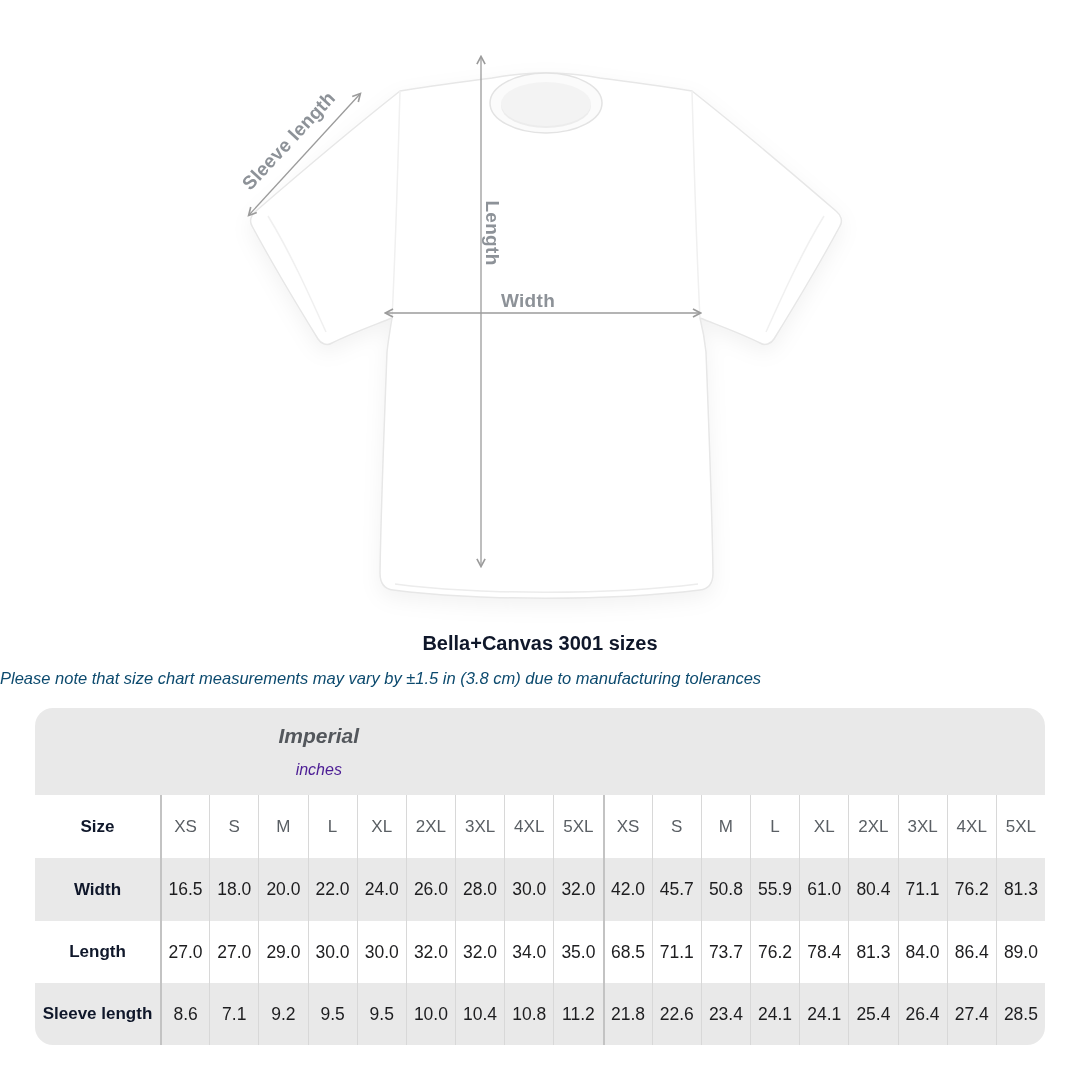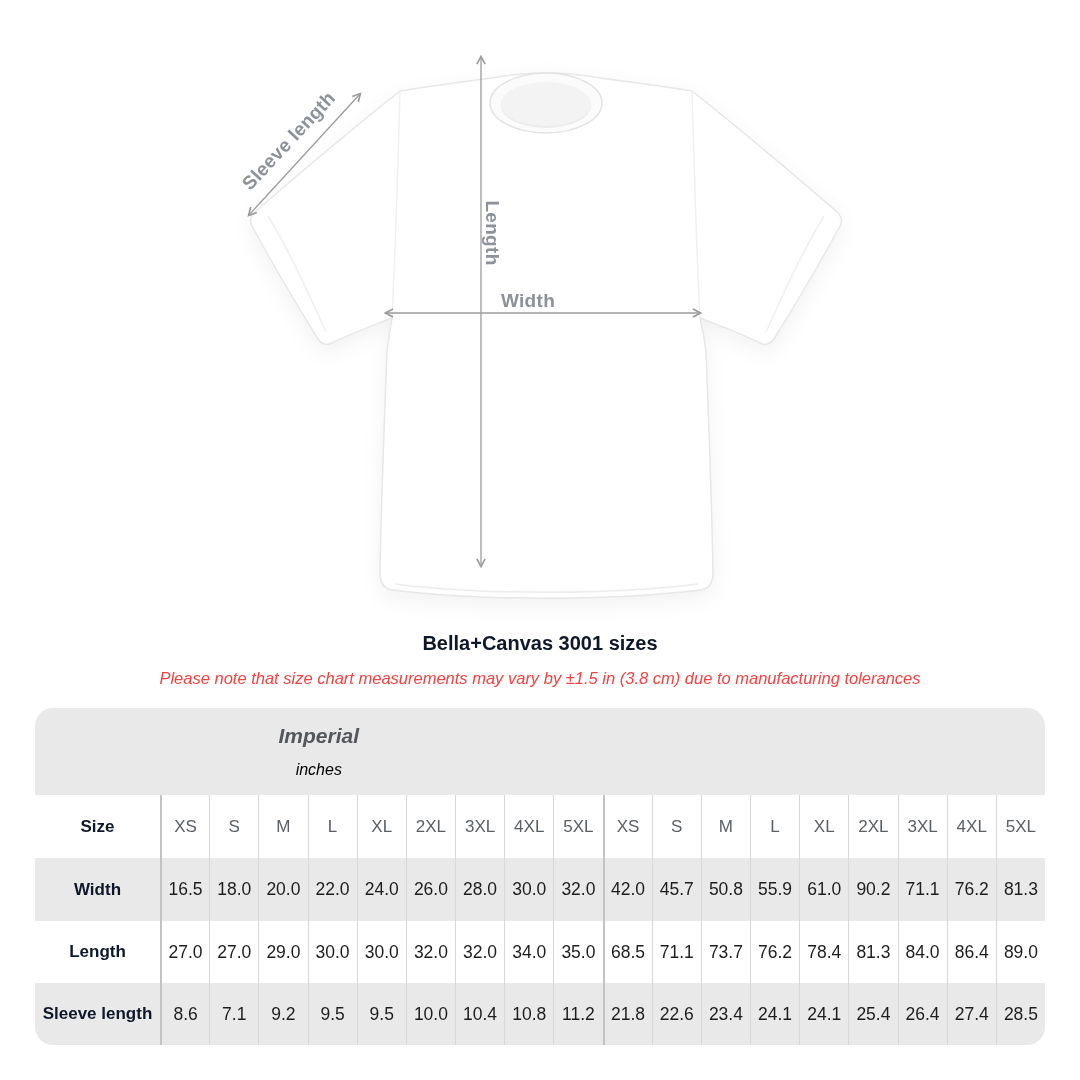--- a/index.html
+++ b/index.html
@@ -11,33 +11,33 @@
   .figure{position:absolute;left:0;top:0;width:1080px;height:632px}
   .figure svg{position:absolute;left:0;top:0;display:block}
   .fig-label{position:absolute;font-weight:bold;font-size:19px;color:#8d9298;white-space:nowrap;letter-spacing:.3px}
   .fig-label.sleeve{left:289px;top:141px;transform:translate(-50%,-50%) rotate(-47deg)}
   .fig-label.length{left:492px;top:233px;transform:translate(-50%,-50%) rotate(90deg)}
   .fig-label.width{left:528px;top:301px;transform:translate(-50%,-50%)}
 
   
   .title{position:absolute;top:632px;left:0;width:100%;text-align:center;
          font-size:20px;font-weight:bold;color:#0f172a}
-  .subtitle{position:absolute;top:669px;left:0;width:100%;text-align:center;
-            font-size:16.5px;font-style:italic;color:#ef4444}
+  .subtitle{position:absolute;top:669px;left:0;width:100%;
+            font-size:16.5px;font-style:italic;color:#0c4a6e}
 
   
   .size-table{position:absolute;left:35px;top:708px;width:1010px;height:337px;
               border-radius:18px;overflow:hidden;background:#fff}
   .grid{display:grid;grid-template-columns:125px repeat(18,1fr)}
   .unit-row{height:87px;background:#e9e9e9}
   .unit-cell{display:flex;flex-direction:column;align-items:center;justify-content:center;gap:13px}
   .unit-cell.imperial{grid-column:1 / span 10}
   .unit-cell.metric{grid-column:11 / span 9}
   .unit-name{font-size:21px;font-weight:bold;font-style:italic;color:#53575c}
-  .unit-sub{font-size:16px;font-style:italic;color:#000000}
+  .unit-sub{font-size:16px;font-style:italic;color:#4c1d95}
 
   .header-row{height:63px;background:#fff}
   .data-row{height:62px}
   #row-0{height:63px}
   .row-gray{background:#e9e9e9}
   .row-white{background:#fff}
 
   .cell{display:flex;align-items:center;justify-content:center;
         font-size:17.5px;color:#1d1d1f}
   .cell.head{font-weight:normal;font-size:17px;color:#5a5f64}
@@ -146,21 +146,21 @@
         <div class="cell vline">24.0</div>
         <div class="cell vline">26.0</div>
         <div class="cell vline">28.0</div>
         <div class="cell vline">30.0</div>
         <div class="cell vline">32.0</div>
         <div class="cell group-start">42.0</div>
         <div class="cell vline">45.7</div>
         <div class="cell vline">50.8</div>
         <div class="cell vline">55.9</div>
         <div class="cell vline">61.0</div>
-        <div class="cell vline">90.2</div>
+        <div class="cell vline">80.4</div>
         <div class="cell vline">71.1</div>
         <div class="cell vline">76.2</div>
         <div class="cell vline">81.3</div>
       </div>
     <div class="grid data-row row-white" id="row-1">
         <div class="cell label-cell">Length</div>
         <div class="cell group-start">27.0</div>
         <div class="cell vline">27.0</div>
         <div class="cell vline">29.0</div>
         <div class="cell vline">30.0</div>

